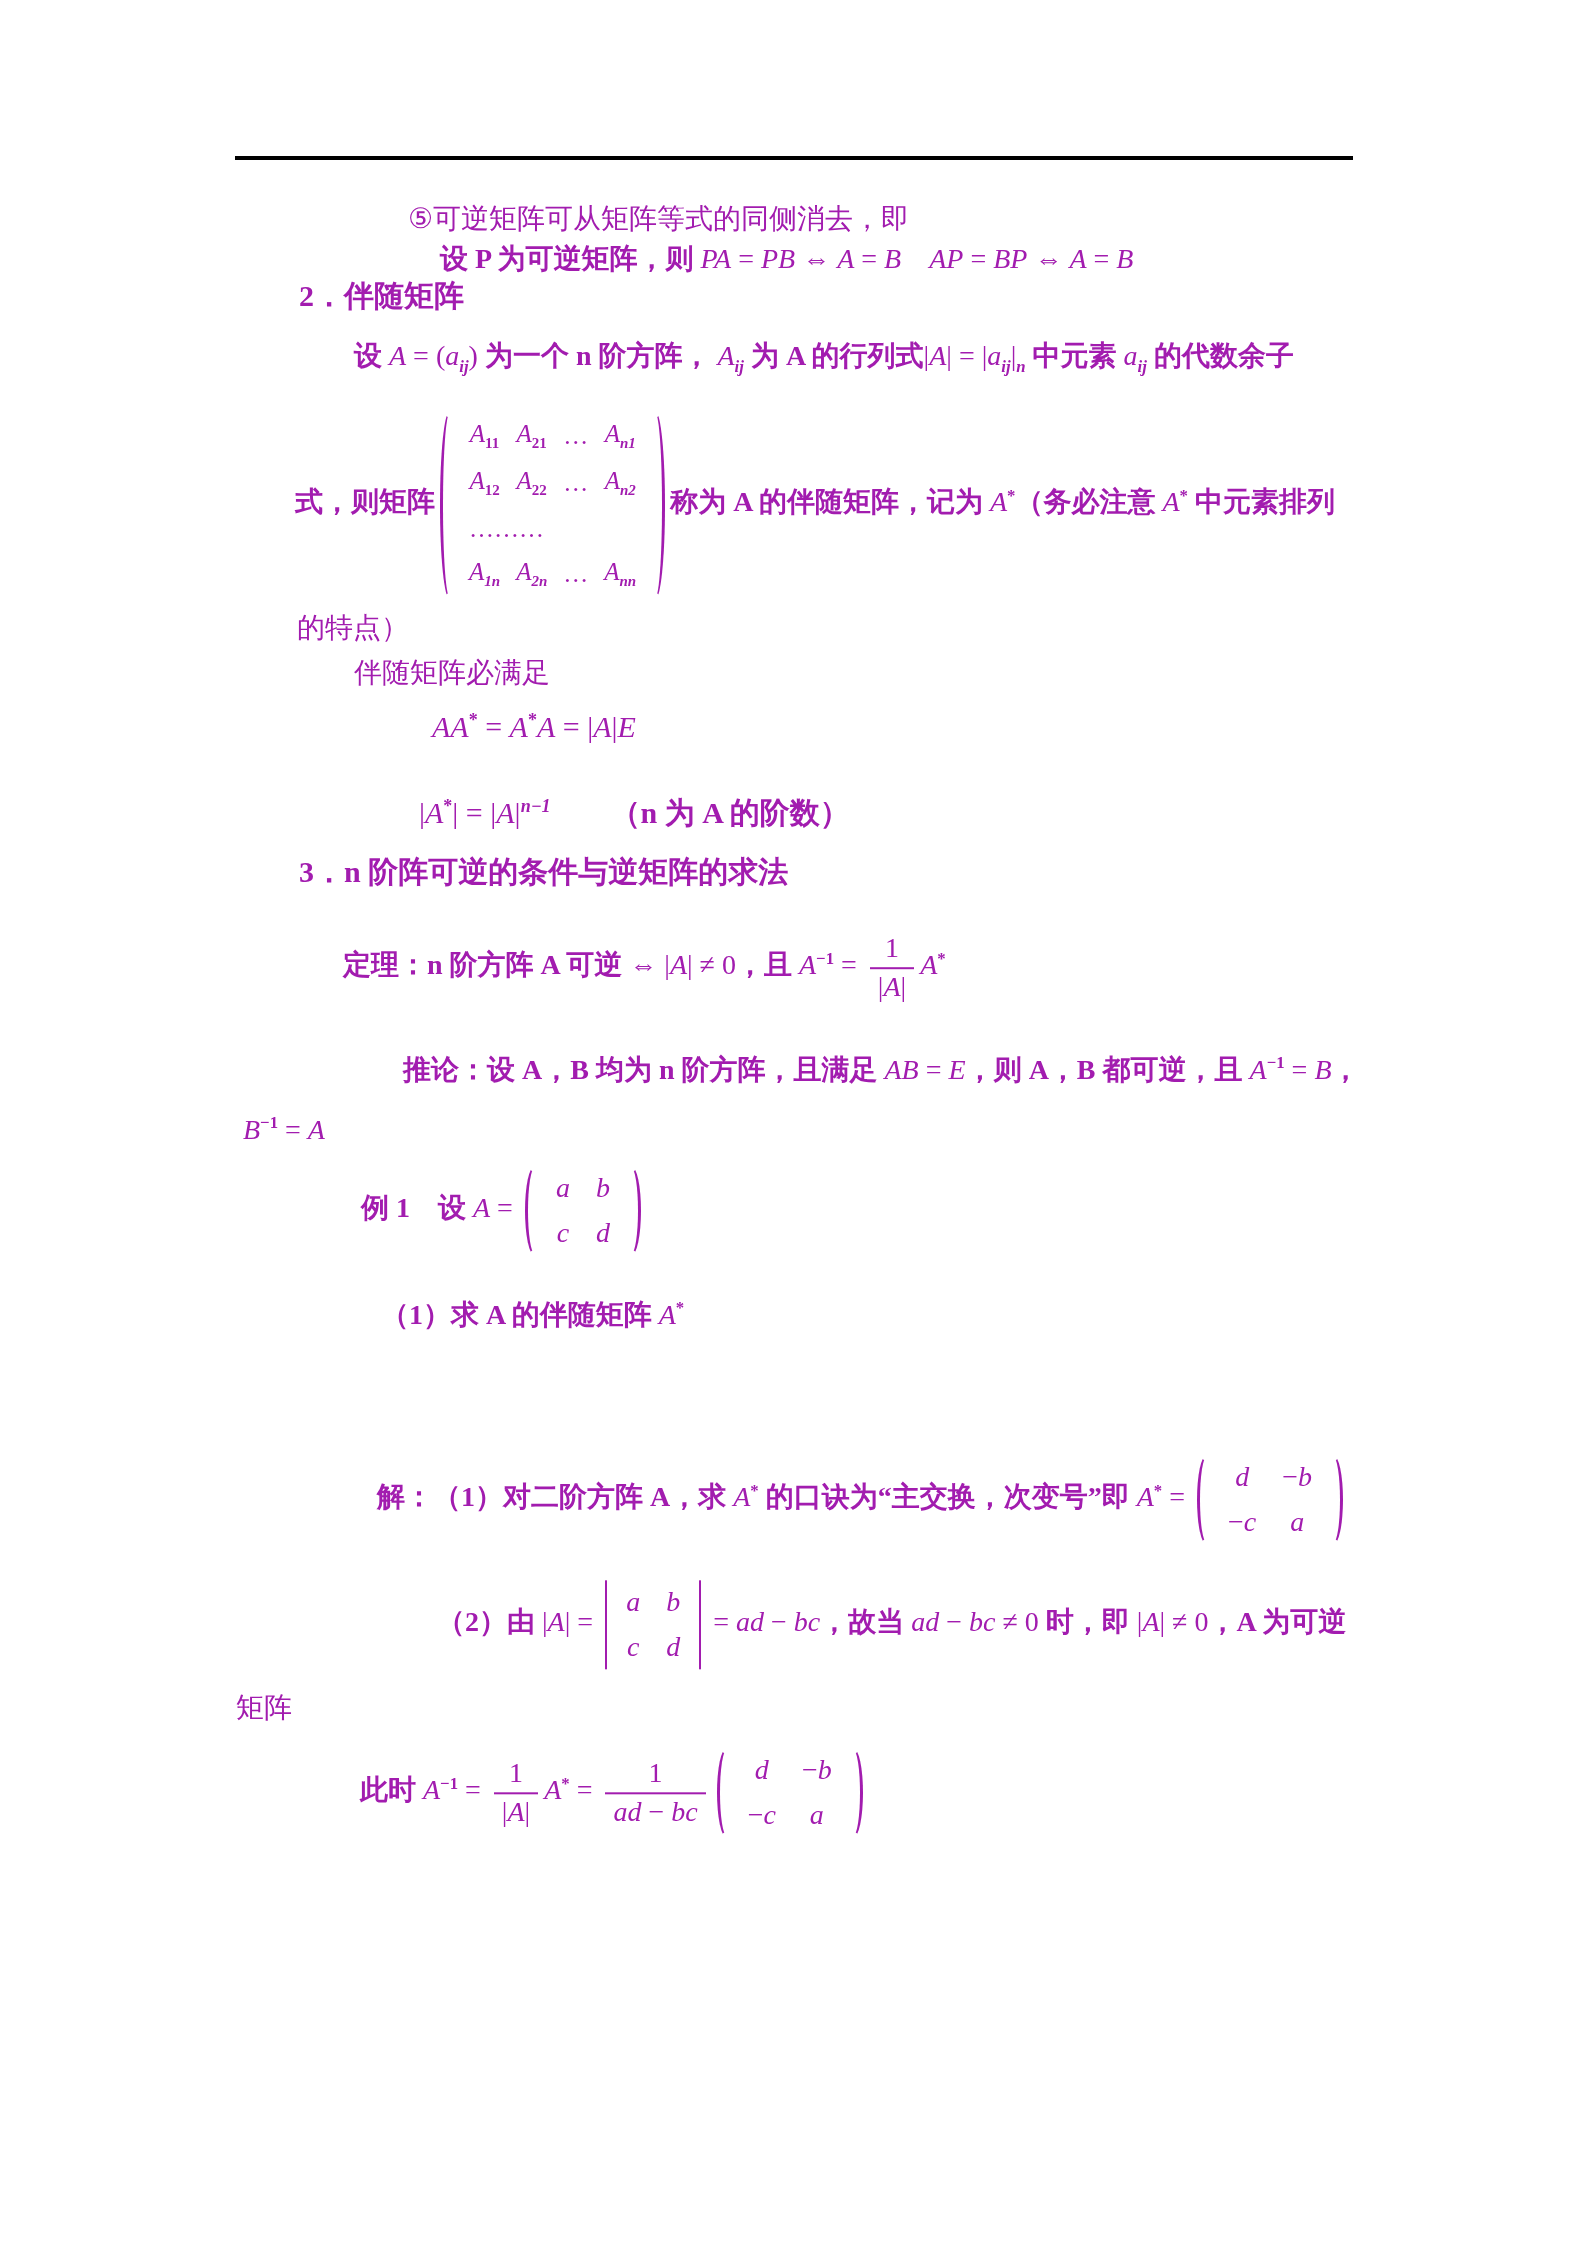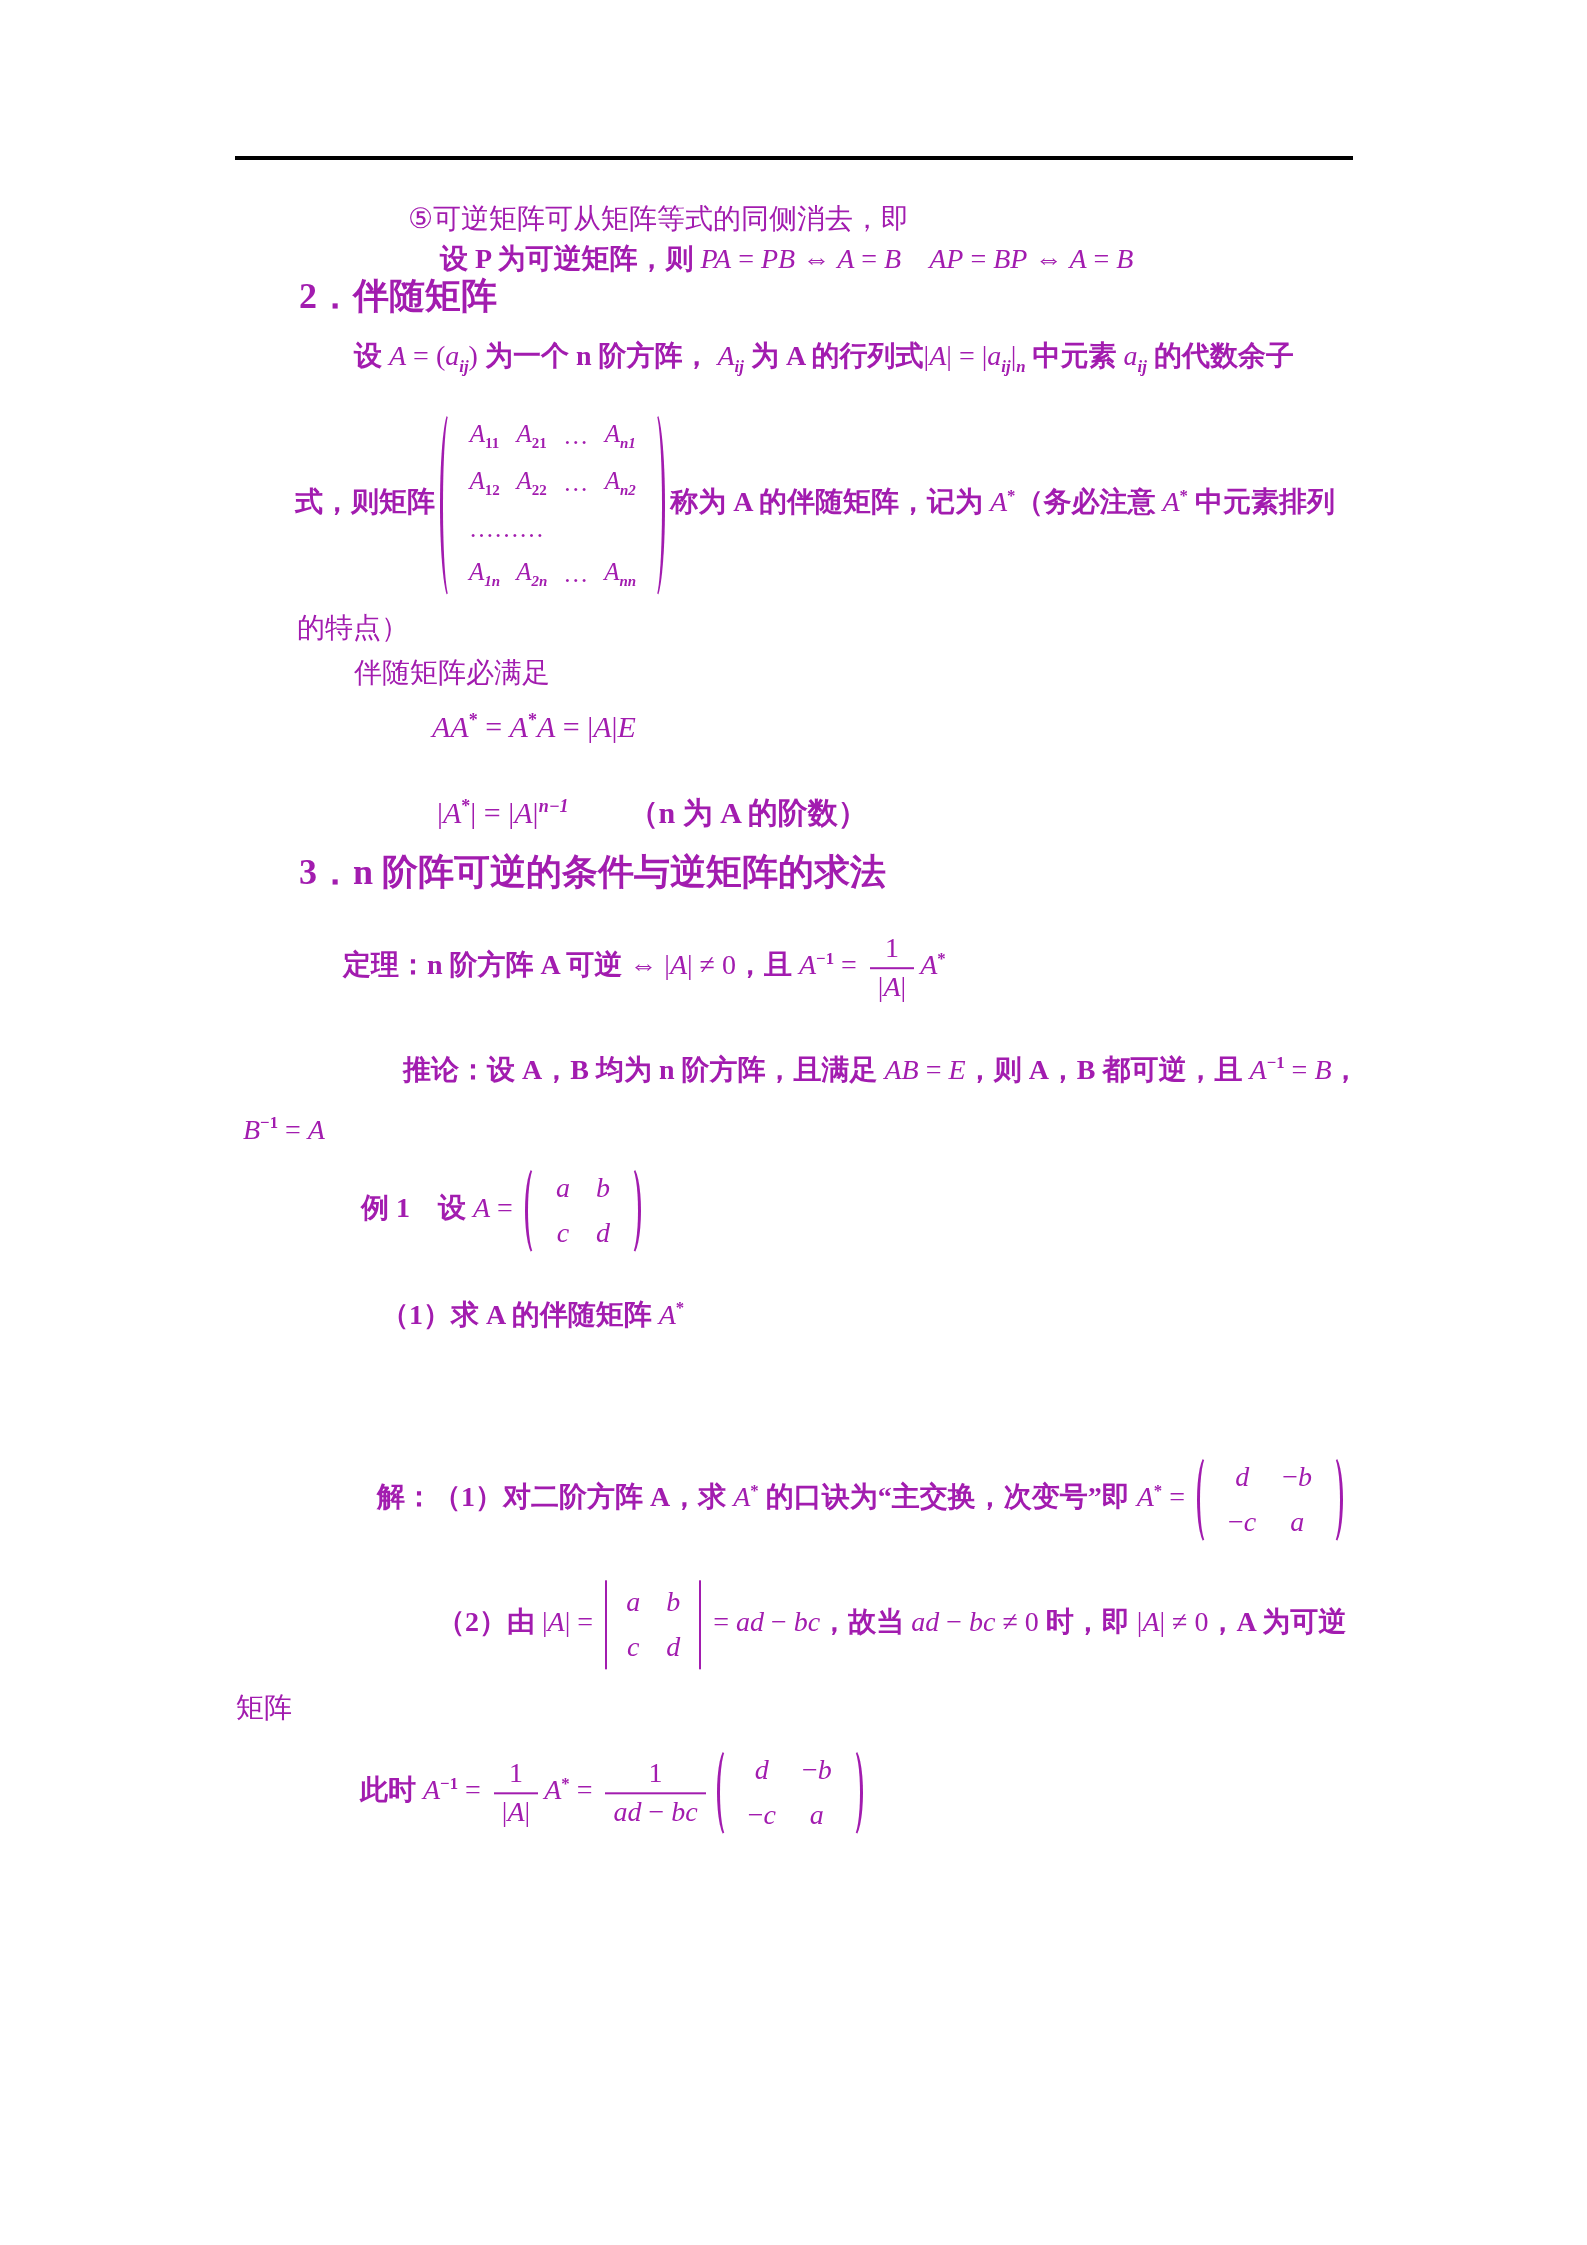--- a/index.html
+++ b/index.html
@@ -3,21 +3,21 @@
 <meta charset="utf-8">
 <style>
   html,body{margin:0;padding:0;background:#ffffff;}
   .page{
     position:relative;width:1587px;height:2245px;background:#ffffff;overflow:hidden;
     font-family:"Liberation Serif","DejaVu Serif","DejaVu Sans",serif;color:#a21caf;padding-left:36px;
   }
   .rule{position:absolute;left:235px;top:156px;width:1118px;height:4px;background:#000;}
   .ln{position:absolute;transform:translateY(-50%);white-space:pre;font-size:28px;line-height:1.25;}
   .f30{font-size:30px;}
-  .h-sec{font-size:36px;font-weight:700;}
+  .h-sec{font-size:30px;font-weight:700;}
   .h-big{font-size:41px;font-weight:400;letter-spacing:2px;}
   .cn{font-weight:700;}
   .mb{font-weight:700;}
   .mi{font-style:italic;}
   .mm{}
   sup.ms,sub.ms{font-size:60%;font-weight:700;}
   .it{font-style:italic;}
   .frac{display:inline-flex;flex-direction:column;align-items:center;vertical-align:middle;
         margin:0 6px;text-align:center;line-height:1.1;}
   .frac .num{padding:0 8px 1px;}
@@ -48,21 +48,21 @@
   <div class="ln" style="left:354px;top:358px;"><span class="cn">设 </span><span class="mi">A</span><span class="mm"> = (</span><span class="mi">a</span><sub class="ms it">ij</sub><span class="mm">) </span><span class="cn">为一个 </span><span class="mb">n</span><span class="cn"> 阶方阵， </span><span class="mi">A</span><sub class="ms it">ij</sub><span class="cn"> 为 </span><span class="mb">A</span><span class="cn"> 的行列式</span><span class="mm">|</span><span class="mi">A</span><span class="mm">| = |</span><span class="mi">a</span><sub class="ms it">ij</sub><span class="mm">|</span><sub class="ms it">n</sub><span class="cn"> 中元素 </span><span class="mi">a</span><sub class="ms it">ij</sub><span class="cn"> 的代数余子</span></div>
 
   <div class="ln" style="left:295px;top:505px;"><span class="cn">式，则矩阵</span><span class="mat m-big"><span class="fence fl"></span><span class="mgrid" style="grid-template-columns: repeat(4, auto);"><span class="mcell"><span class="mi">A</span><sub class="ms">11</sub></span><span class="mcell"><span class="mi">A</span><sub class="ms">21</sub></span><span class="mcell"><span class="mm">…</span></span><span class="mcell"><span class="mi">A</span><sub class="ms it">n1</sub></span><span class="mcell"><span class="mi">A</span><sub class="ms">12</sub></span><span class="mcell"><span class="mi">A</span><sub class="ms">22</sub></span><span class="mcell"><span class="mm">…</span></span><span class="mcell"><span class="mi">A</span><sub class="ms it">n2</sub></span><span class="mcell" style="grid-column: 1 / -1; justify-self: start;"><span class="mm">………</span></span><span class="mcell"><span class="mi">A</span><sub class="ms it">1n</sub></span><span class="mcell"><span class="mi">A</span><sub class="ms it">2n</sub></span><span class="mcell"><span class="mm">…</span></span><span class="mcell"><span class="mi">A</span><sub class="ms it">nn</sub></span></span><span class="fence fr"></span></span><span class="cn">称为 </span><span class="mb">A</span><span class="cn"> 的伴随矩阵，记为 </span><span class="mi">A</span><sup class="ms">*</sup><span class="cn">（务必注意 </span><span class="mi">A</span><sup class="ms">*</sup><span class="cn"> 中元素排列</span></div>
 
   <div class="ln" style="left:297px;top:627px;">的特点）</div>
 
   <div class="ln" style="left:354px;top:672px;">伴随矩阵必满足</div>
 
   <div class="ln f30" style="left:432px;top:727px;"><span class="mi">AA</span><sup class="ms">*</sup><span class="mm"> = </span><span class="mi">A</span><sup class="ms">*</sup><span class="mi">A</span><span class="mm"> = </span><span class="mm">|</span><span class="mi">A</span><span class="mm">|</span><span class="mi">E</span></div>
 
-  <div class="ln f30" style="left:437px;top:813px;"><span class="mm">|</span><span class="mi">A</span><sup class="ms">*</sup><span class="mm">| = |</span><span class="mi">A</span><span class="mm">|</span><sup class="ms it">n−1</sup><span class="cn">　　（</span><span class="mb">n</span><span class="cn"> 为 </span><span class="mb">A</span><span class="cn"> 的阶数）</span></div>
+  <div class="ln f30" style="left:419px;top:813px;"><span class="mm">|</span><span class="mi">A</span><sup class="ms">*</sup><span class="mm">| = |</span><span class="mi">A</span><span class="mm">|</span><sup class="ms it">n−1</sup><span class="cn">　　（</span><span class="mb">n</span><span class="cn"> 为 </span><span class="mb">A</span><span class="cn"> 的阶数）</span></div>
 
   <div class="ln h-sec" style="left:299px;top:872px;">3．n 阶阵可逆的条件与逆矩阵的求法</div>
 
   <div class="ln" style="left:343px;top:968px;"><span class="cn">定理：</span><span class="mb">n</span><span class="cn"> 阶方阵 </span><span class="mb">A</span><span class="cn"> 可逆 </span><span class="mm">⇔ |</span><span class="mi">A</span><span class="mm">| ≠ 0</span><span class="cn">，且 </span><span class="mi">A</span><sup class="ms">−1</sup><span class="mm"> = </span><span class="frac"><span class="num"><span class="mm">1</span></span><span class="den"><span class="mm">|</span><span class="mi">A</span><span class="mm">|</span></span></span><span class="mi">A</span><sup class="ms">*</sup></div>
 
   <div class="ln" style="left:403px;top:1069px;"><span class="cn">推论：设 </span><span class="mb">A</span><span class="cn">，</span><span class="mb">B</span><span class="cn"> 均为 </span><span class="mb">n</span><span class="cn"> 阶方阵，且满足 </span><span class="mi">AB</span><span class="mm"> = </span><span class="mi">E</span><span class="cn">，则 </span><span class="mb">A</span><span class="cn">，</span><span class="mb">B</span><span class="cn"> 都可逆，且 </span><span class="mi">A</span><sup class="ms">−1</sup><span class="mm"> = </span><span class="mi">B</span><span class="cn">，</span></div>
 
   <div class="ln" style="left:243px;top:1129px;"><span class="mi">B</span><sup class="ms">−1</sup><span class="mm"> = </span><span class="mi">A</span></div>
 
   <div class="ln" style="left:361px;top:1211px;"><span class="cn">例 1　设 </span><span class="mi">A</span><span class="mm"> = </span><span class="mat"><span class="fence fl"></span><span class="mgrid" style="grid-template-columns: repeat(2, auto);"><span class="mcell"><span class="mi">a</span></span><span class="mcell"><span class="mi">b</span></span><span class="mcell"><span class="mi">c</span></span><span class="mcell"><span class="mi">d</span></span></span><span class="fence fr"></span></span></div>

